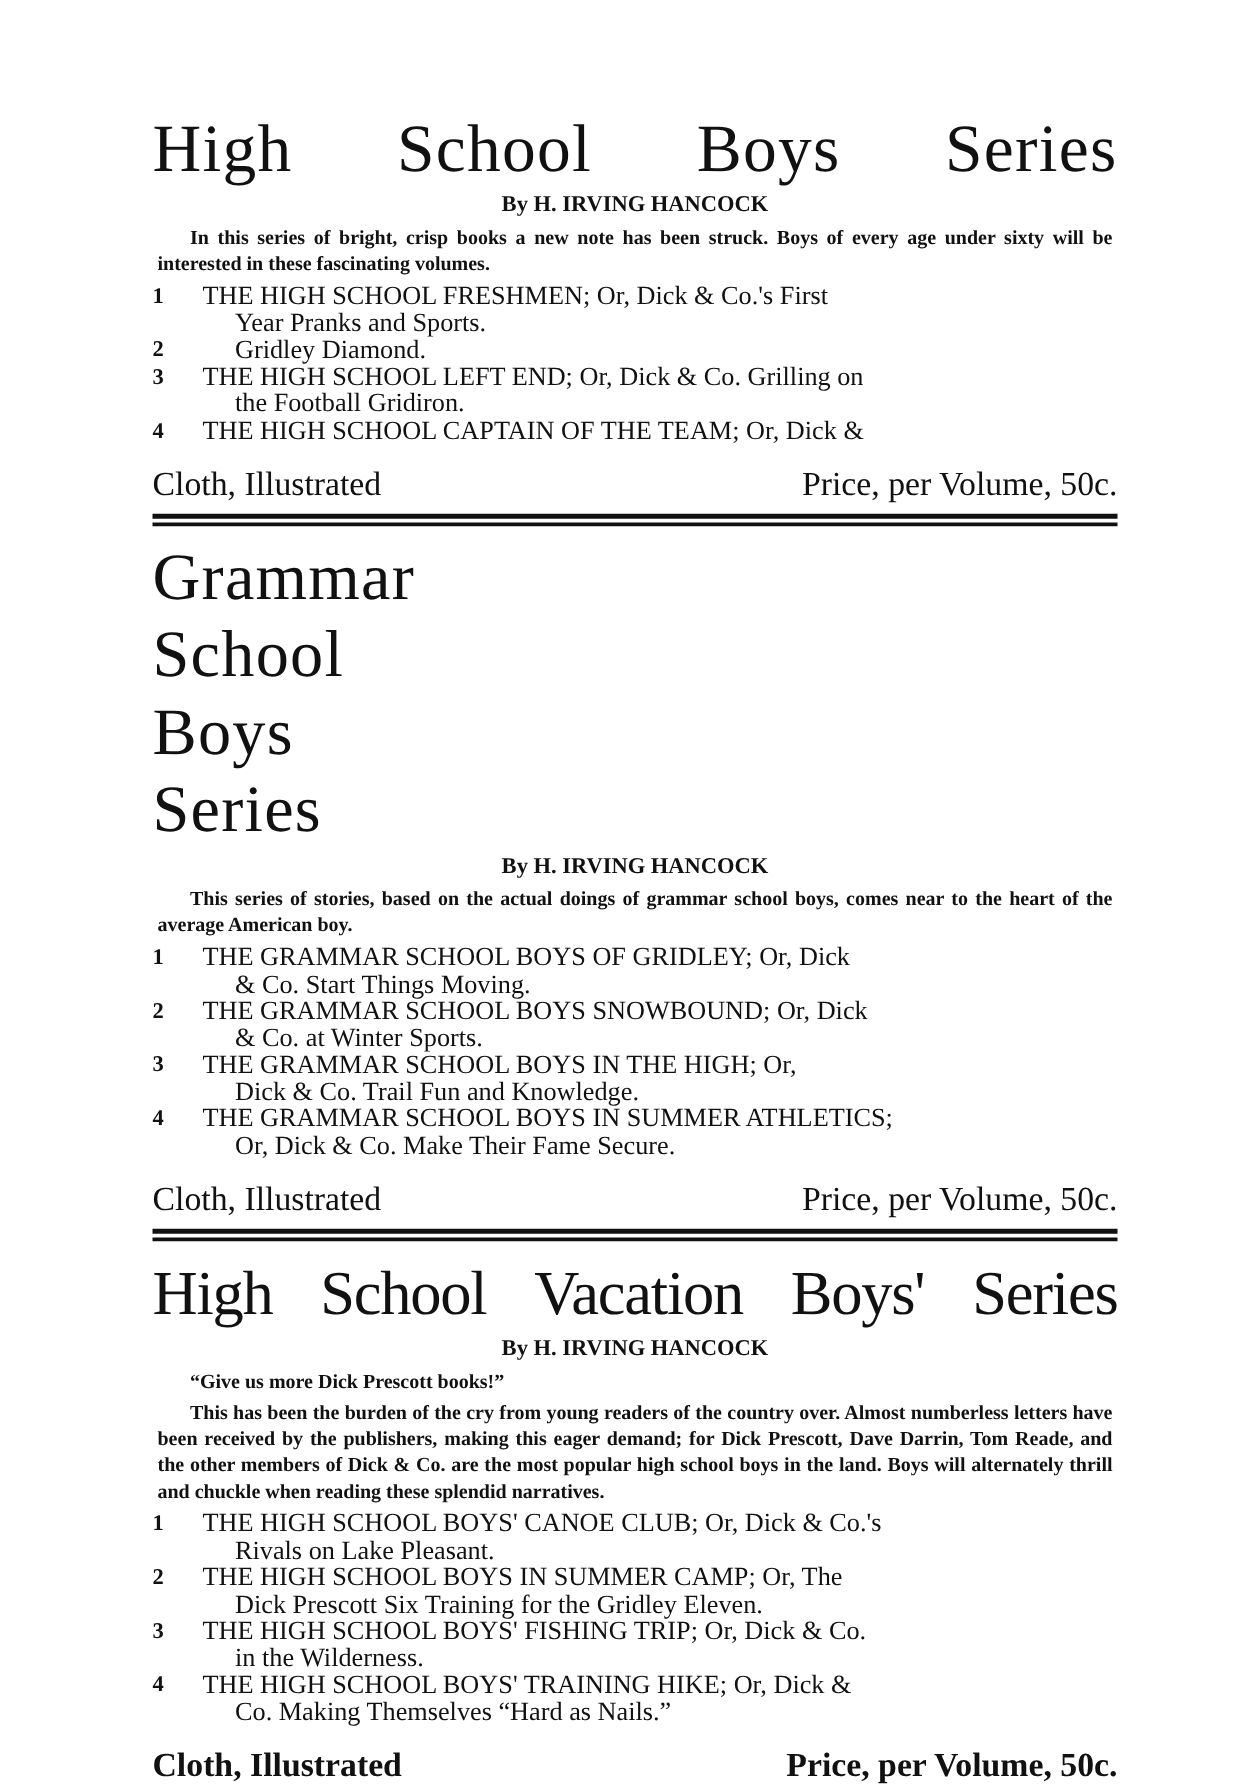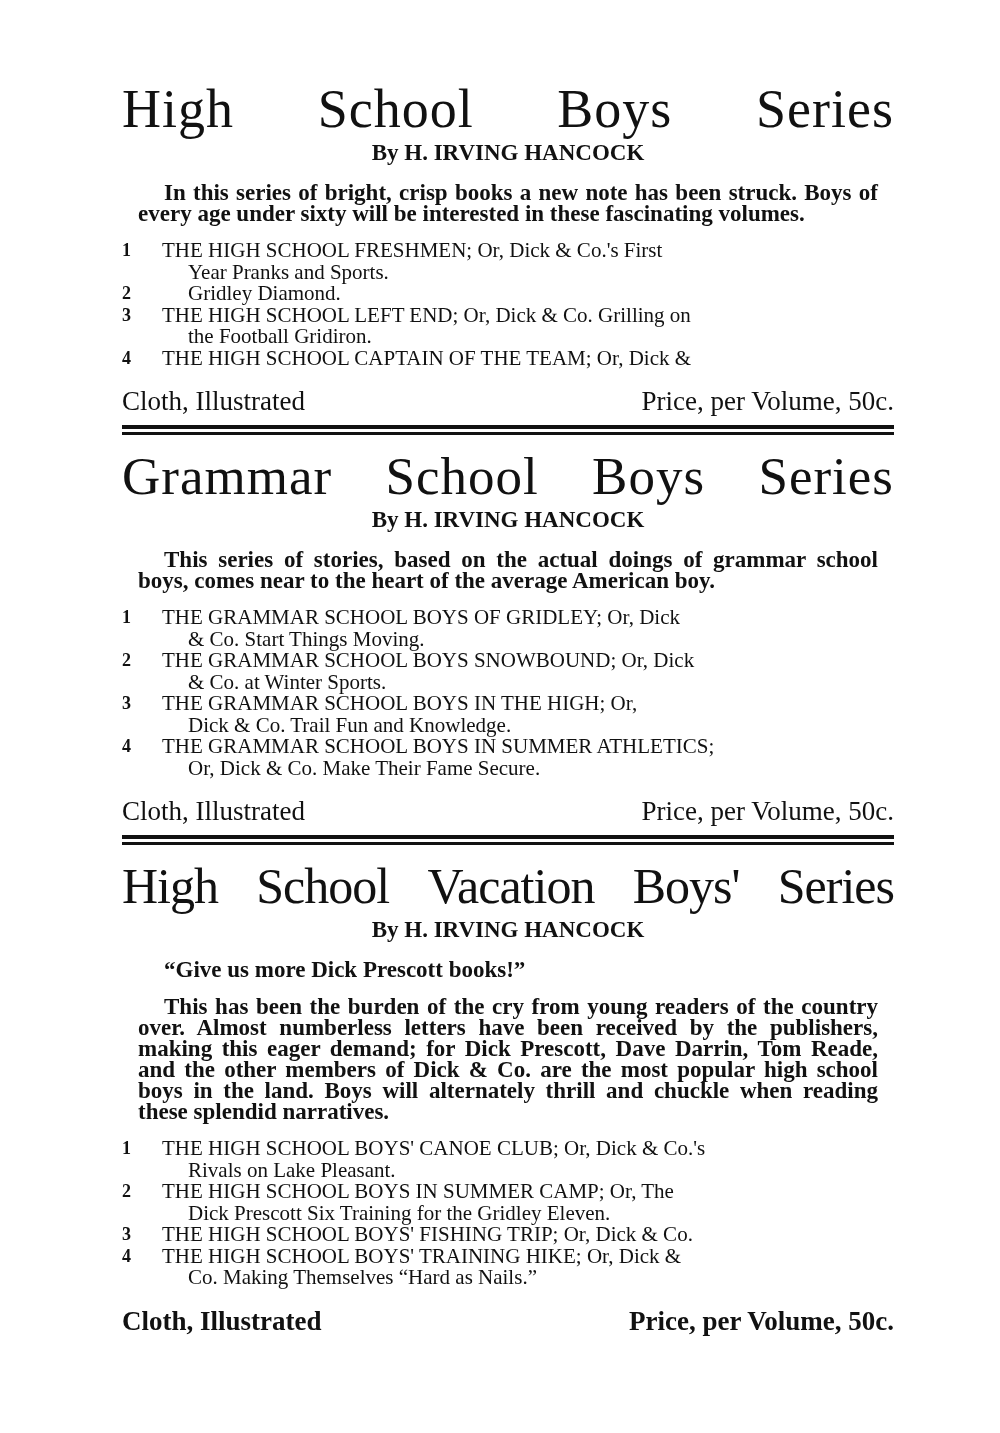--- a/index.html
+++ b/index.html
@@ -1,22 +1,22 @@
 <!DOCTYPE html>
 <html><head>
 <meta charset="utf-8">
 <style>
   html, body { margin:0; padding:0; background:#fff; }
   body { width:1000px; height:1433px; position:relative; color:#111; font-family:"Liberation Serif","DejaVu Serif",serif; }
-  .page { position:absolute; left:122px; top:78px; width:772px; }
+  .page { position:absolute; left:122px; top:88px; width:772px; }
   .title { font-size:54px; line-height:62px; font-weight:normal; margin:0; display:flex; justify-content:space-between; letter-spacing:1px; }
-  .title.t2 { font-size:53px; }
+  .title.t2 { font-size:53px;flex-direction:column; }
   .title.t3 { font-size:50px; letter-spacing:-1px; }
-  .author { text-align:center; font-weight:bold; font-size:23px; line-height:26px; margin:0 0 2px 0; }
-  .intro { font-size:23px; line-height:21px; font-weight:bold; text-align:justify; margin:16px; text-indent:26px; }
+  .author { text-align:center; font-weight:bold; font-size:18px; line-height:26px; margin:0 0 2px 0; }
+  .intro { font-size:16px; line-height:21px; font-weight:bold; text-align:justify; margin:4px; text-indent:26px; }
   ol.books { list-style:none; margin:0; padding:0; }
   ol.books li { position:relative; padding-left:40px; font-size:21px; line-height:21.5px; text-align:justify; }
   ol.books li .num { position:absolute; left:0; top:0; font-size:18px; font-weight:bold; }
   ol.books li .line2 { display:block; padding-left:26px; }
   .foot { display:flex; justify-content:space-between; font-size:27px; line-height:32px; margin-top:16px; }
   .foot.bold { font-weight:bold; font-size:27px; }
   .rule { height:0; border-top:4px solid #111; border-bottom:3px solid #111; height:3px; margin:8px 0 10px 0; }
   .sec1 .title { margin-top:0; }
 </style>
 </head>
@@ -77,21 +77,21 @@
       <span>Vacation</span>
       <span>Boys'</span>
       <span>Series</span>
     </h1>
     <p class="author">By H. IRVING HANCOCK</p>
     <p class="intro">“Give us more Dick Prescott books!”</p>
     <p class="intro">This has been the burden of the cry from young readers of the country over. Almost numberless letters have been received by the publishers, making this eager demand; for Dick Prescott, Dave Darrin, Tom Reade, and the other members of Dick &amp; Co. are the most popular high school boys in the land. Boys will alternately thrill and chuckle when reading these splendid narratives.</p>
     <ol class="books">
       <li><span class="num">1</span><span>THE HIGH SCHOOL BOYS' CANOE CLUB; Or, Dick &amp; Co.'s</span><span class="line2">Rivals on Lake Pleasant.</span></li>
       <li><span class="num">2</span><span>THE HIGH SCHOOL BOYS IN SUMMER CAMP; Or, The</span><span class="line2">Dick Prescott Six Training for the Gridley Eleven.</span></li>
-      <li><span class="num">3</span><span>THE HIGH SCHOOL BOYS' FISHING TRIP; Or, Dick &amp; Co.</span></li>
+      <li><span class="num">3</span><span>THE HIGH SCHOOL BOYS' FISHING TRIP; Or, Dick &amp; Co.</span><span class="line2">in the Wilderness.</span></li>
       <li><span class="num">4</span><span>THE HIGH SCHOOL BOYS' TRAINING HIKE; Or, Dick &amp;</span><span class="line2">Co. Making Themselves “Hard as Nails.”</span></li>
     </ol>
     <div class="foot bold">
       <span>Cloth, Illustrated</span>
       <span>Price, per Volume, 50c.</span>
     </div>
   </section>
 
 </div>
 

